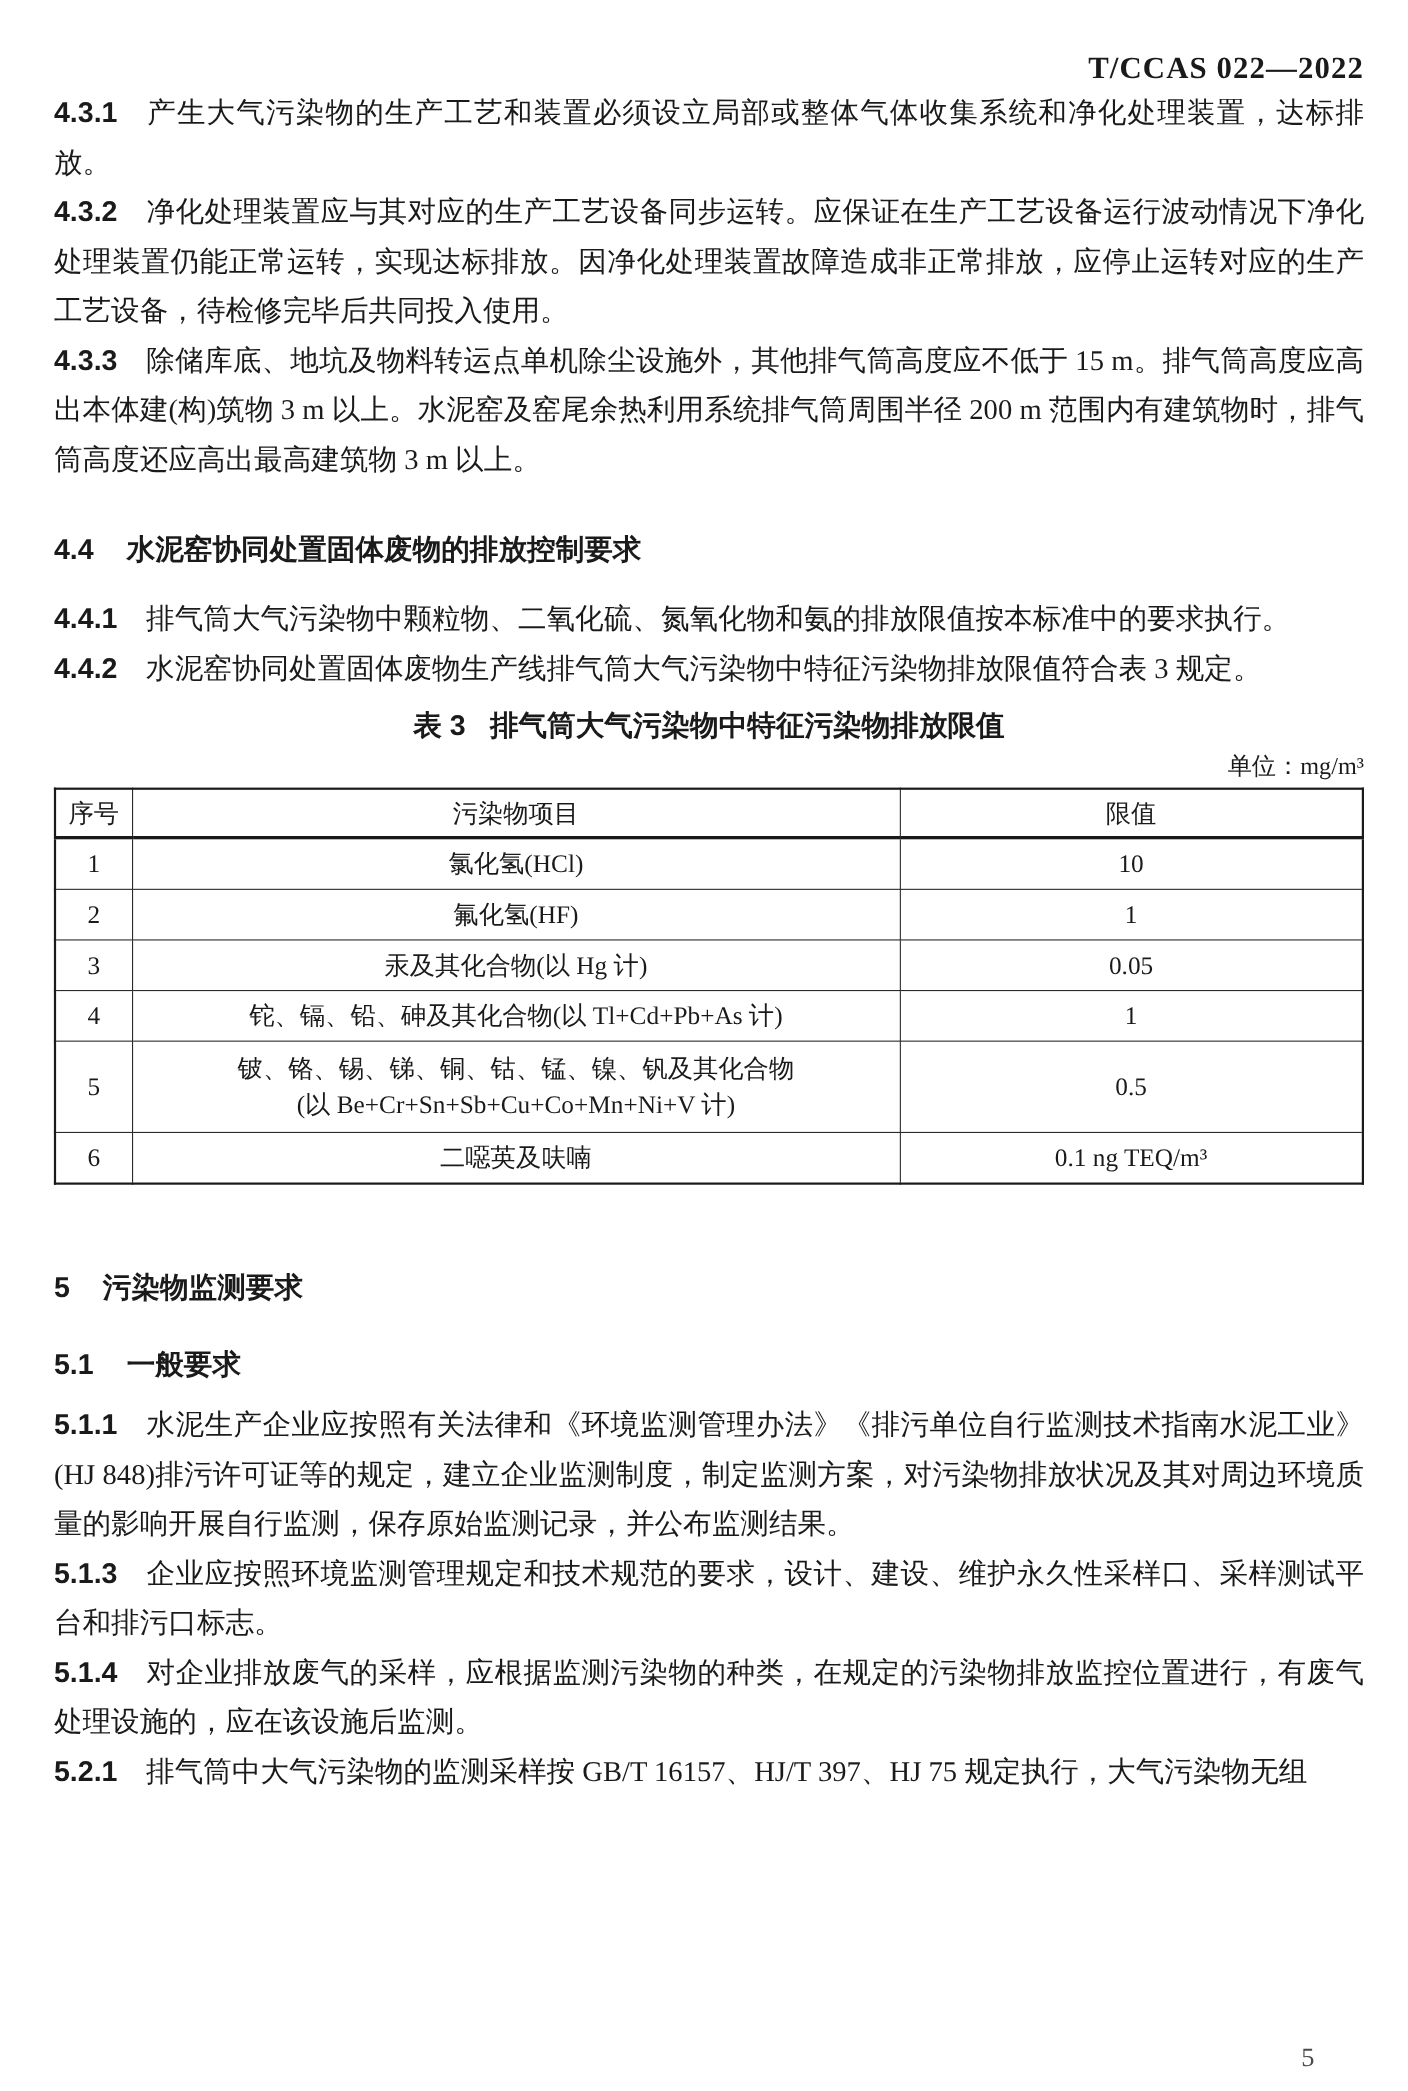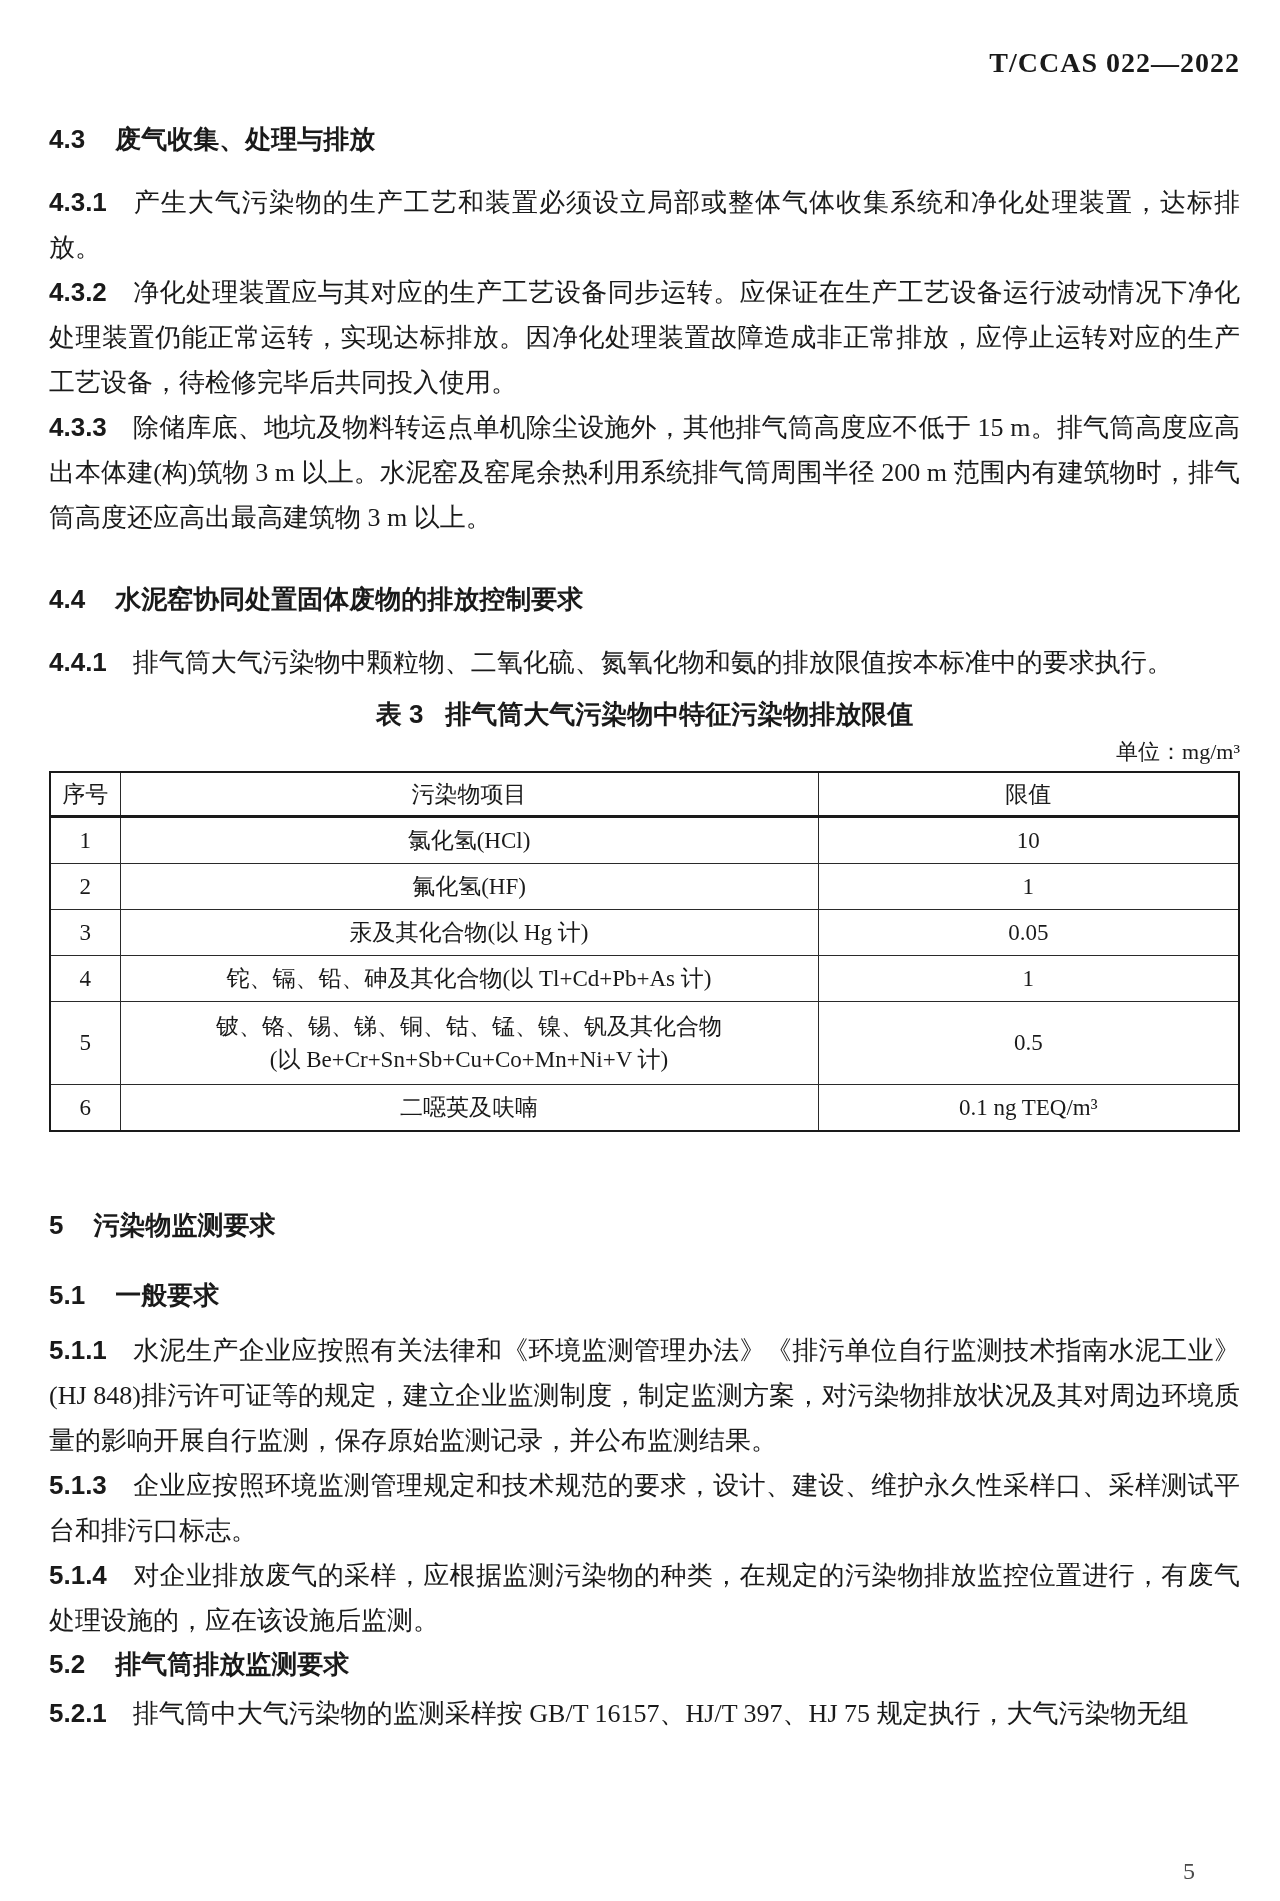--- a/index.html
+++ b/index.html
@@ -97,32 +97,29 @@
   }
 </style>
 </head>
 <body>
 
 <div class="page">
 
   <div class="doc-header">T/CCAS 022—2022</div>
 
   <div id="content-top">
-      <div class="heading section">
-        <span class="h-num">4.3</span>
-        <span>废气收集、处理与排放</span>
-      </div>
       <p class="clause"><span class="num">4.3.1</span><span>产生大气污染物的生产工艺和装置必须设立局部或整体气体收集系统和净化处理装置，达标排放。</span></p>
       <p class="clause"><span class="num">4.3.2</span><span>净化处理装置应与其对应的生产工艺设备同步运转。应保证在生产工艺设备运行波动情况下净化处理装置仍能正常运转，实现达标排放。因净化处理装置故障造成非正常排放，应停止运转对应的生产工艺设备，待检修完毕后共同投入使用。</span></p>
       <p class="clause"><span class="num">4.3.3</span><span>除储库底、地坑及物料转运点单机除尘设施外，其他排气筒高度应不低于 15 m。排气筒高度应高出本体建(构)筑物 3 m 以上。水泥窑及窑尾余热利用系统排气筒周围半径 200 m 范围内有建筑物时，排气筒高度还应高出最高建筑物 3 m 以上。</span></p>
       <div class="heading section">
         <span class="h-num">4.4</span>
         <span>水泥窑协同处置固体废物的排放控制要求</span>
       </div>
       <p class="clause"><span class="num">4.4.1</span><span>排气筒大气污染物中颗粒物、二氧化硫、氮氧化物和氨的排放限值按本标准中的要求执行。</span></p>
+      <p class="clause"><span class="num">4.4.2</span><span>水泥窑协同处置固体废物生产线排气筒大气污染物中特征污染物排放限值符合表 3 规定。</span></p>
     </div>
 
   <div class="table-caption">
     <span class="cap-label">表 3</span><span>排气筒大气污染物中特征污染物排放限值</span>
   </div>
 
   <div class="unit-note">单位：mg/m³</div>
 
   <table class="limits">
     <colgroup>
@@ -189,22 +186,18 @@
         <span class="h-num">5</span>
         <span>污染物监测要求</span>
       </div>
       <div class="heading section">
         <span class="h-num">5.1</span>
         <span>一般要求</span>
       </div>
       <p class="clause"><span class="num">5.1.1</span><span>水泥生产企业应按照有关法律和《环境监测管理办法》《排污单位自行监测技术指南水泥工业》(HJ 848)排污许可证等的规定，建立企业监测制度，制定监测方案，对污染物排放状况及其对周边环境质量的影响开展自行监测，保存原始监测记录，并公布监测结果。</span></p>
       <p class="clause"><span class="num">5.1.3</span><span>企业应按照环境监测管理规定和技术规范的要求，设计、建设、维护永久性采样口、采样测试平台和排污口标志。</span></p>
       <p class="clause"><span class="num">5.1.4</span><span>对企业排放废气的采样，应根据监测污染物的种类，在规定的污染物排放监控位置进行，有废气处理设施的，应在该设施后监测。</span></p>
-      <div class="heading section">
-        <span class="h-num">5.2</span>
-        <span>排气筒排放监测要求</span>
-      </div>
       <p class="clause"><span class="num">5.2.1</span><span>排气筒中大气污染物的监测采样按 GB/T 16157、HJ/T 397、HJ 75 规定执行，大气污染物无组</span></p>
     </div>
 
   <div class="footer-page">5</div>
 
 </div>
 
 </body></html>

